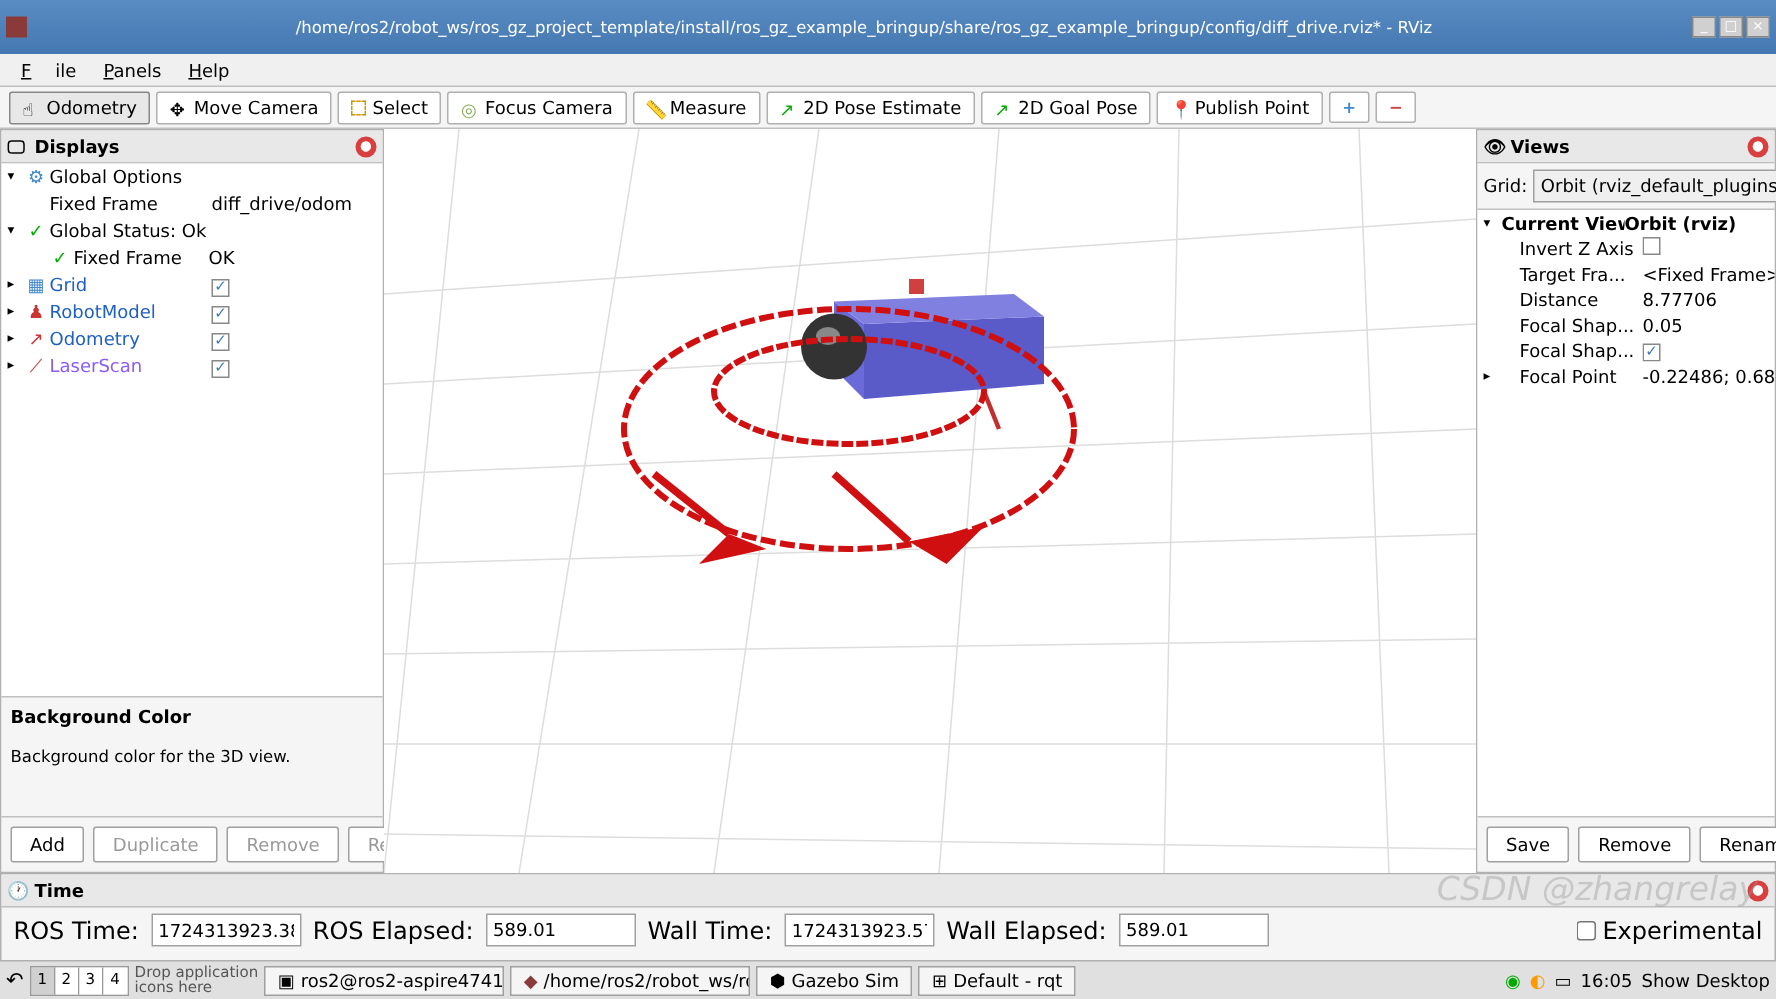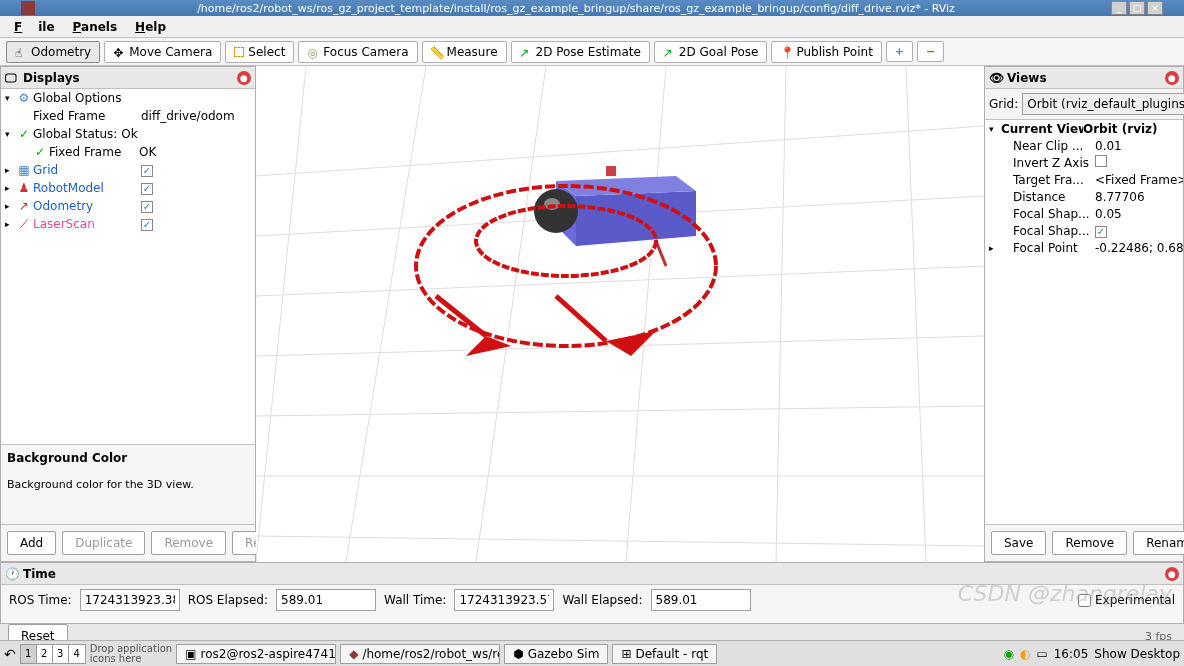--- a/index.html
+++ b/index.html
@@ -1,23 +1,23 @@
 <!DOCTYPE html>
 <html><head>
 <meta charset="utf-8">
 <style>
 * { margin:0; padding:0; box-sizing:border-box; font-family:"DejaVu Sans",Arial,sans-serif; font-size:12px; }
 body { width:1184px; height:666px; background:#e8e8e8; overflow:hidden; position:relative; }
-.titlebar { height:16px; background:linear-gradient(#5a8cc4,#4578b0); color:#fff; display:flex; align-items:center; padding:0 21px; }
+.titlebar { height:36px; background:linear-gradient(#5a8cc4,#4578b0); color:#fff; display:flex; align-items:center; padding:0 4px; }
 .titlebar .title { flex:1; text-align:center; font-size:11px; white-space:nowrap; overflow:hidden; }
 .titlebar .wbtns { display:flex; gap:2px; }
 .titlebar .wbtn { width:16px; height:14px; background:#d0d0d0; border:1px solid #888; font-size:9px; display:flex; align-items:center; justify-content:center; cursor:pointer; }
 .titlebar .appicon { width:14px; height:14px; background:#8b3a3a; margin-right:6px; }
 .menubar { height:22px; background:#f0f0f0; border-bottom:1px solid #c0c0c0; display:flex; align-items:center; padding:0 6px; gap:2px; }
-.menubar span { padding:17px 8px; cursor:pointer;font-weight:bold; }
+.menubar span { padding:17px 8px; cursor:pointer; }
 .menubar span u { text-decoration:underline; }
 .toolbar { height:28px; background:#f5f5f5; border-bottom:1px solid #c0c0c0; display:flex; align-items:center; padding:0 6px; gap:4px; }
 .tbtn { background:#fff; border:1px solid #b0b0b0; padding:3px 8px; display:flex; align-items:center; gap:4px; cursor:pointer; border-radius:2px; font-size:11px; }
 .tbtn.active { background:#e8e8e8; border-color:#888; }
 .tbtn .ico { width:12px; height:12px; display:inline-block; }
 .main { display:flex; height:496px; }
 .panel { background:#f5f5f5; border:1px solid #b0b0b0; display:flex; flex-direction:column; }
 .panel-hdr { height:22px; background:#e8e8e8; border-bottom:1px solid #c0c0c0; display:flex; align-items:center; padding:0 4px; font-weight:bold; }
 .panel-hdr .hico { width:14px; height:14px; margin-right:4px; }
 .panel-hdr .closex { margin-left:auto; width:14px; height:14px; background:#d84040; border-radius:7px; cursor:pointer; display:flex; align-items:center; justify-content:center; color:#fff; font-size:9px; }
@@ -43,21 +43,21 @@
 .views select { flex:1; height:22px; border:1px solid #a0a0a0; font-size:12px; }
 .vtree { flex:1; background:#fff; }
 .vrow { display:flex; height:17px; align-items:center; padding-left:4px; font-size:12px; }
 .vrow .exp { width:12px; font-size:9px; cursor:pointer; }
 .vrow .lbl { flex:0 0 82px; white-space:nowrap; overflow:hidden; }
 .vrow .val { flex:1; white-space:nowrap; overflow:hidden; }
 .vrow.hdr { font-weight:bold; }
 .timepanel { height:62px; border:1px solid #b0b0b0; background:#f5f5f5; margin:0; }
 .timepanel .panel-hdr { }
 .timerow { display:flex; align-items:center; padding:4px 8px; gap:8px; }
-.timerow label { font-size:12px; white-space:nowrap; }
+.timerow label { font-size:16px; white-space:nowrap; }
 .timerow input[type=text] { height:22px; border:1px solid #a0a0a0; padding:0 4px; font-size:12px; width:100px; }
 .timerow .exp-chk { margin-left:auto; display:flex; align-items:center; gap:4px; }
 .resetrow { padding:0 8px 4px; display:flex; justify-content:space-between; align-items:center; }
 .fps { font-size:11px; color:#666; margin-left:auto; margin-right:4px; }
 .taskbar { position:absolute; bottom:0; left:0; right:0; height:26px; background:#e0e0e0; border-top:1px solid #b0b0b0; display:flex; align-items:center; padding:0 4px; gap:4px; }
 .taskbar .pager { display:flex; border:1px solid #999; }
 .taskbar .pager span { width:16px; height:18px; border-right:1px solid #999; display:flex; align-items:center; justify-content:center; font-size:10px; cursor:pointer; background:#fff; }
 .taskbar .pager span.active { background:#d0d0d0; }
 .taskbar .drop { font-size:10px; line-height:10px; color:#555; }
 .taskbar .tbitem { background:#f5f5f5; border:1px solid #a0a0a0; padding:2px 8px; font-size:11px; display:flex; align-items:center; gap:4px; cursor:pointer; max-width:160px; white-space:nowrap; overflow:hidden; }
@@ -167,21 +167,21 @@
         </div>
       <div class="trow">
           <span class="exp">▸</span>
           <span class="tico" style="color:#c33">↗</span>
           <span class="lbl" style="color:#2060c0;font-weight:500">Odometry</span>
           <span class="val"><span class="chk">✓</span></span>
         </div>
       <div class="trow">
           <span class="exp">▸</span>
           <span class="tico" style="color:#c33">⟋</span>
-          <span class="lbl" style="color:#ec4899;font-weight:500">LaserScan</span>
+          <span class="lbl" style="color:#8b5cf6;font-weight:500">LaserScan</span>
           <span class="val"><span class="chk">✓</span></span>
         </div>
     </div>
     <div class="desc">
       <b>Background Color</b>
       <p>Background color for the 3D view.</p>
     </div>
     <div class="btnrow">
       <button class="btn">Add</button>
       <button class="btn disabled">Duplicate</button>
@@ -244,26 +244,20 @@
     </div>
     <div class="vtree">
       <div class="vrow hdr">
           <span class="exp">▾</span>
           <span class="lbl">Current View</span>
           <span class="val">Orbit (rviz)</span>
         </div>
       <div class="vrow">
           <span class="exp"></span>
           <span style="width:12px"></span>
-          <span class="lbl">Near Clip ...</span>
-          <span class="val">0.01</span>
-        </div>
-      <div class="vrow">
-          <span class="exp"></span>
-          <span style="width:12px"></span>
           <span class="lbl">Invert Z Axis</span>
           <span class="val"><span class="chk"></span></span>
         </div>
       <div class="vrow">
           <span class="exp"></span>
           <span style="width:12px"></span>
           <span class="lbl">Target Fra...</span>
           <span class="val">&lt;Fixed Frame&gt;</span>
         </div>
       <div class="vrow">

